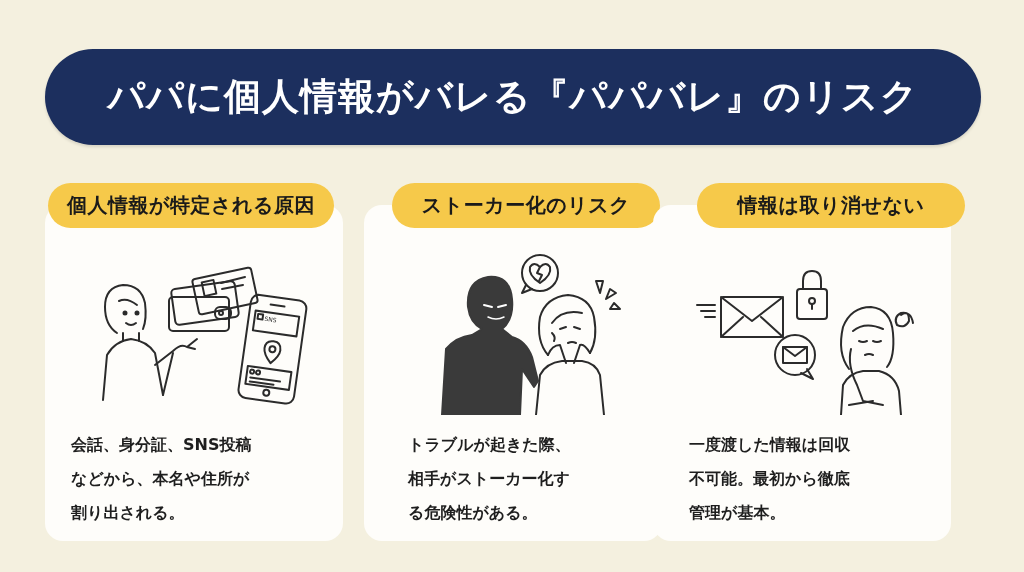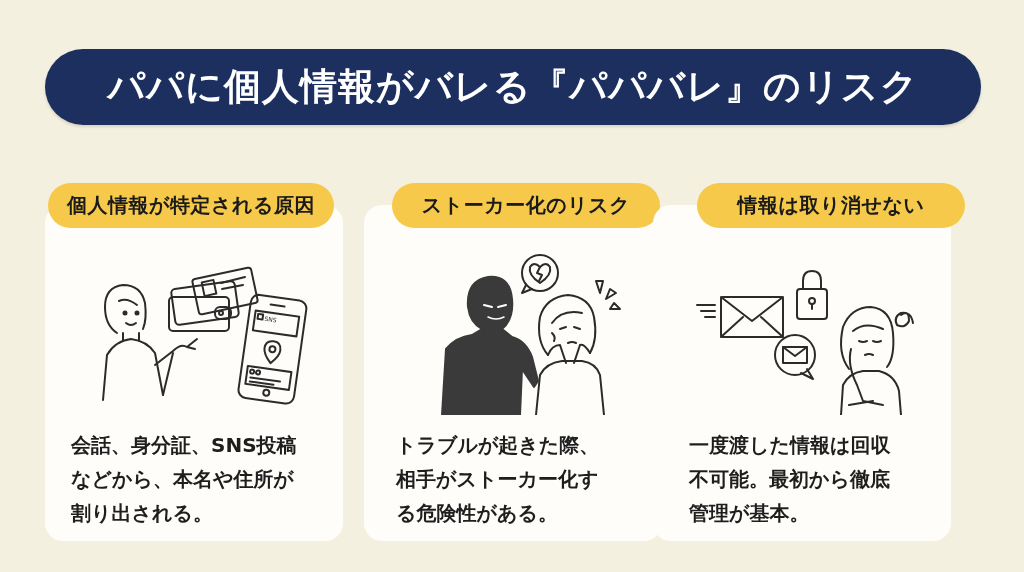--- a/index.html
+++ b/index.html
@@ -6,21 +6,21 @@
   html, body { width: 1024px; height: 572px; overflow: hidden; }
   body {
     background: #f4f0df;
     font-family: "DejaVu Sans", "Liberation Sans", sans-serif;
     position: relative;
     color: #1c1c1c;
   }
   .title-banner {
     position: absolute;
     left: 45px; top: 49px;
-    width: 936px; height: 76px;
+    width: 936px; height: 96px;
     background: #1c2f5e;
     border-radius: 50px;
     display: flex; align-items: center; justify-content: center;
     box-shadow: 0 2px 3px rgba(0,0,0,0.12);
   }
   .title-banner h1 {
     color: #ffffff;
     font-size: 37px;
     font-weight: bold;
     letter-spacing: 1px;
@@ -50,27 +50,27 @@
   .badge.b3 { left: 697px; width: 268px; }
   .illus {
     position: absolute;
     top: 40px; left: 20px;
     width: 258px; height: 170px;
   }
   .desc {
     position: absolute;
     left: 26px; right: 20px;
     top: 223px;
-    font-size: 20px;
+    font-size: 16px;
     font-weight: bold;
     line-height: 34px;
     color: #1e1e1e;
     white-space: pre-line;
   }
-  .card.c2 .desc { left: 32px; }
+  .card.c2 .desc { left: 44px; }
   .card.c3 .desc { left: 36px; }
 </style>
 </head>
 <body>
 
 <div class="title-banner">
   <h1>パパに個人情報がバレる『パパバレ』のリスク</h1>
 </div>
 
 <div class="card c1">

